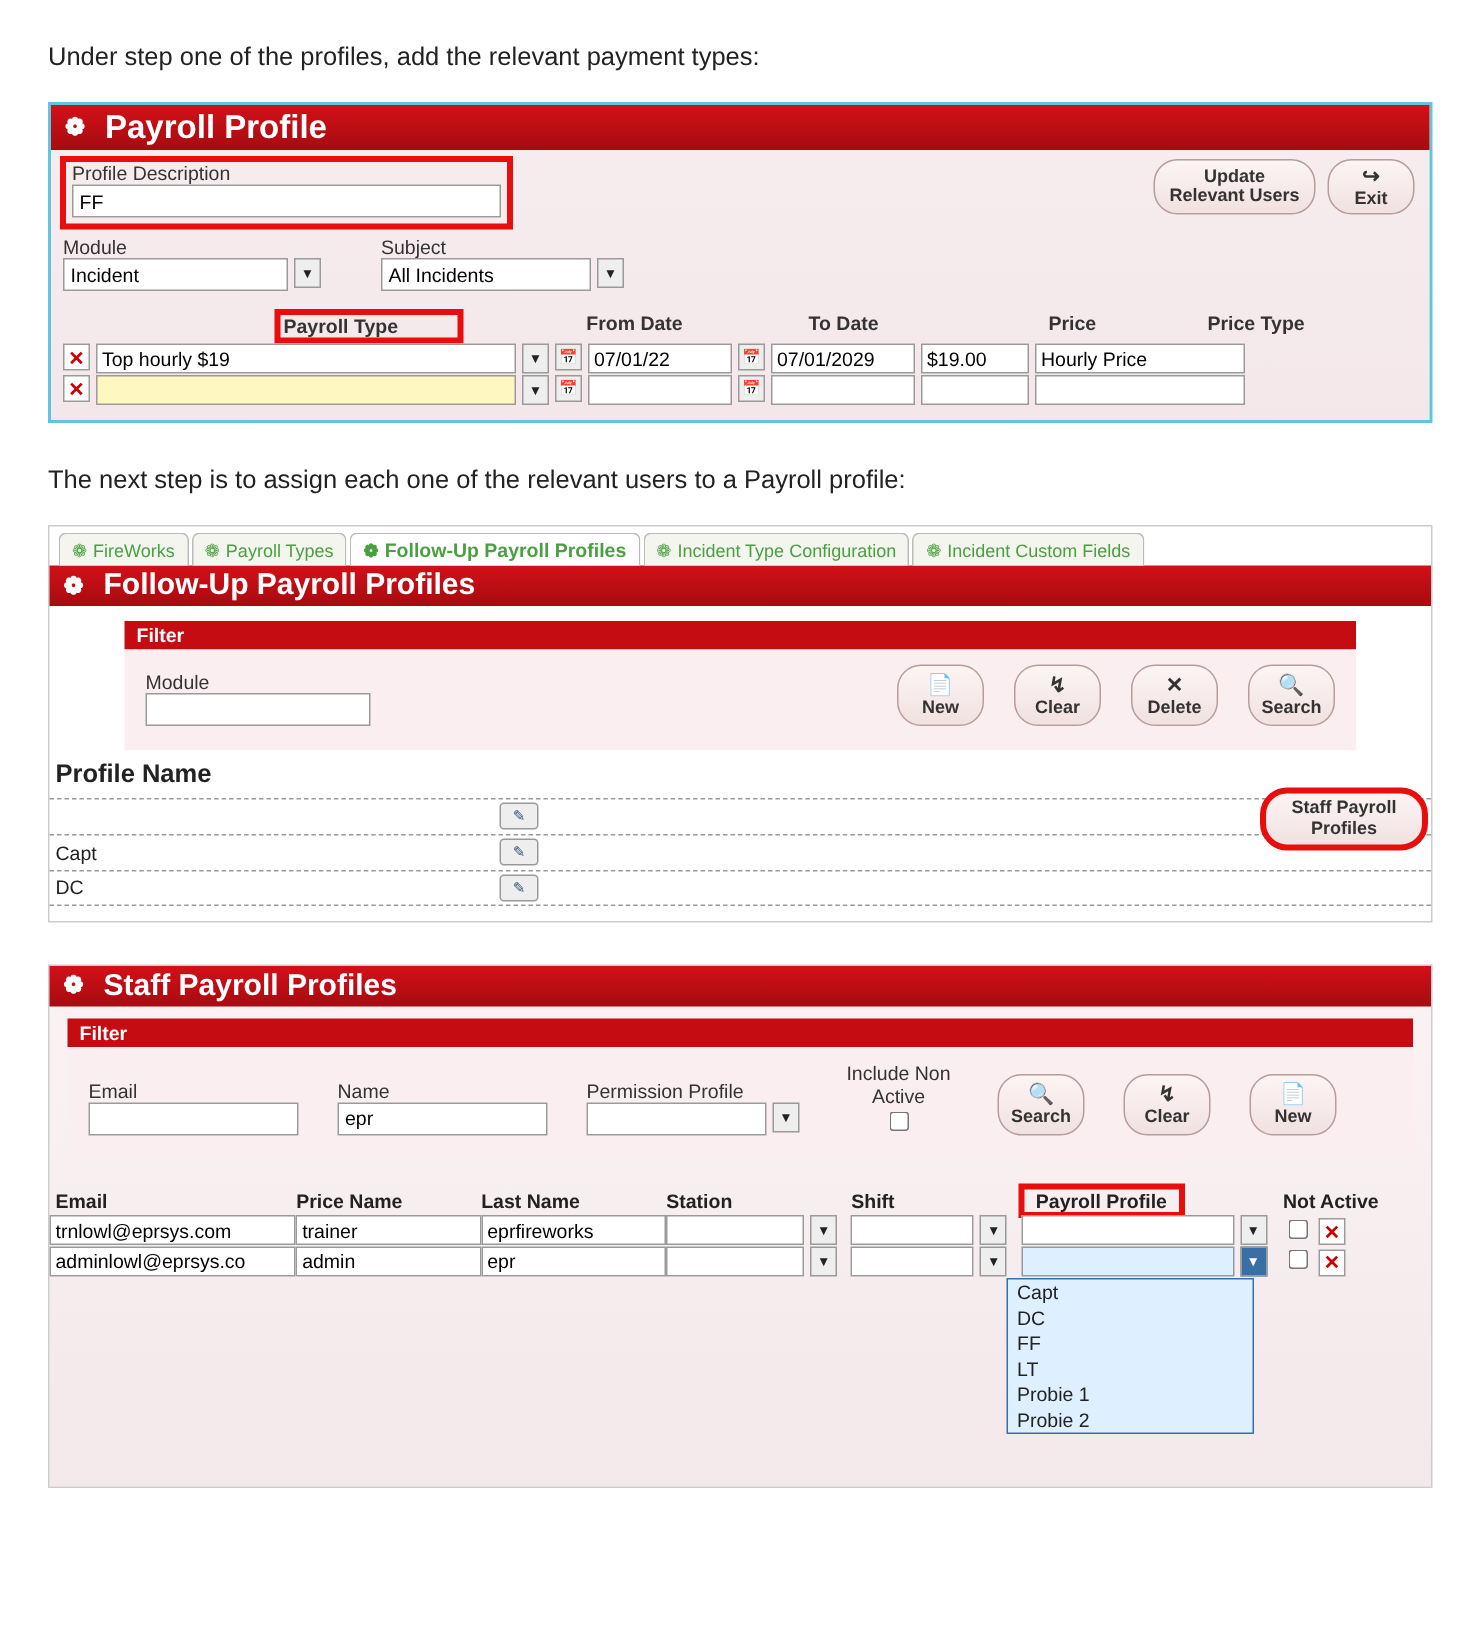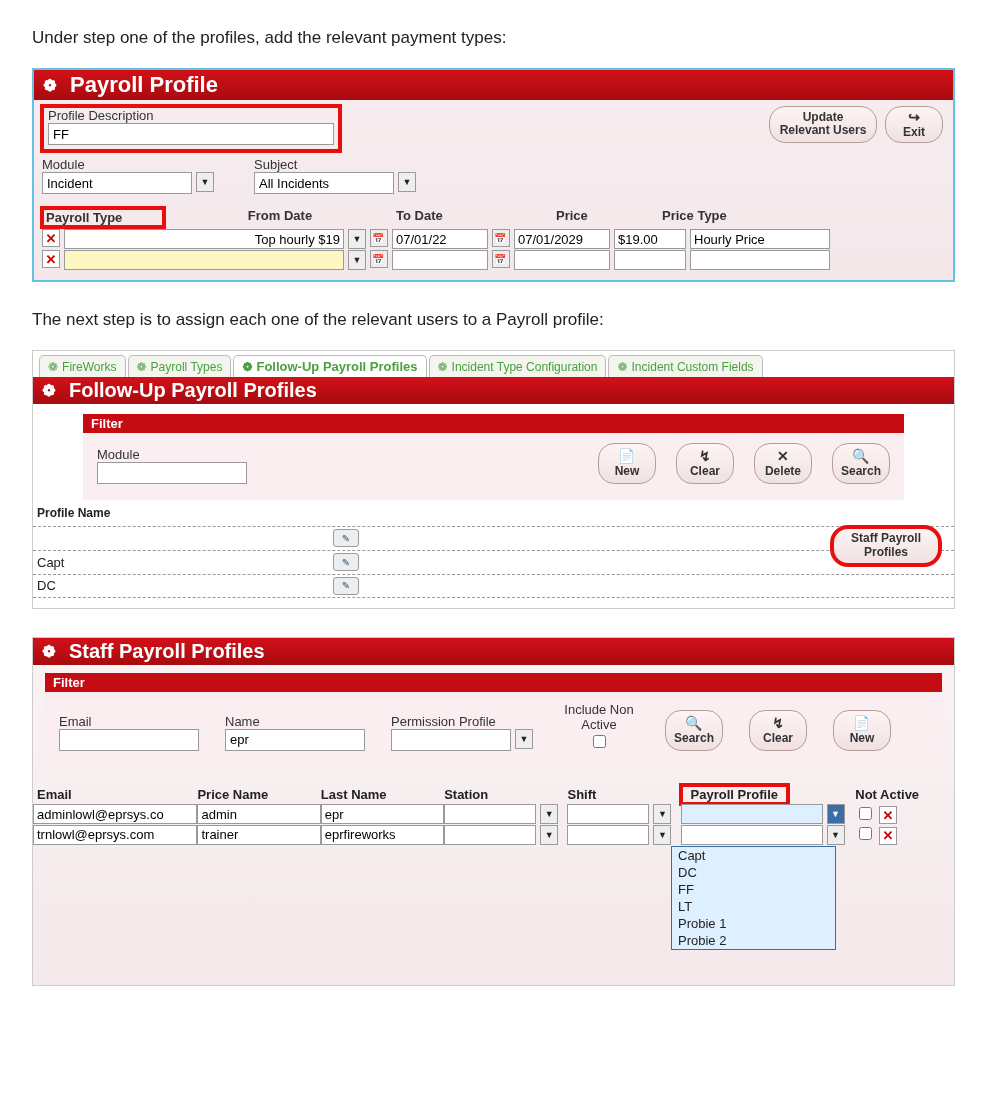--- a/index.html
+++ b/index.html
@@ -76,21 +76,21 @@
   .shot2 { border:1px solid #ccc; background:#fff; margin-bottom:28px; }
   .filterbar {
     background:#c40c12; color:#fff; font-weight:bold; font-size:13px;
     padding:2px 8px;
   }
   .filterbox {
     background:#fbeef0;
     padding:10px 14px 16px 14px;
     display:flex; align-items:flex-end; gap:20px;
   }
-  .profile-name-hdr { font-size:12px; font-weight:bold; padding:6px 4px;}
+  .profile-name-hdr { font-size:17px; font-weight:bold; padding:6px 4px;}
   .prow { height:24px; border-top:1px dashed #999; display:flex; align-items:center; font-size:13px;}
   .prow .name { width:300px; padding-left:4px; }
   .editbtn { width:26px;height:18px;border:1px solid #9a9a9a;background:#eee;border-radius:3px;display:inline-flex;align-items:center;justify-content:center;font-size:10px;color:#357;}
 
   
   .shot3 { border:1px solid #ccc; background:linear-gradient(#faf3f4,#f3e8ea); }
   .dropdown-open {
     position:absolute;
     background:#def0ff;
     border:1px solid #3a6ea5;
@@ -141,32 +141,32 @@
       <div>
         <div class="lbl">Subject</div>
         <div class="row">
           <input class="inp" style="width: 140px;" value="All Incidents">
           <span class="dropbtn">▼</span>
         </div>
       </div>
     </div>
 
     
-    <div style="display:flex; margin-top:14px;">
+    <div style="display:flex; margin-top:14px;justify-content:flex-end;">
       <div class="gridhdr hi-red" style="width:122px; padding:2px 4px;">Payroll Type</div>
       <div class="gridhdr" style="width:232px; text-align:center;">From Date</div>
       <div class="gridhdr" style="width:160px; text-align:left;">To Date</div>
       <div class="gridhdr" style="width:106px;">Price</div>
       <div class="gridhdr" style="width:140px;">Price Type</div>
     </div>
 
     
     <div class="row" style="margin-top:2px;">
       <span class="xbtn">✕</span>
-      <input class="gridcell" style="width: 280px; text-align: right;" value="Top hourly $19">
+      <input class="gridcell" style="width: 280px;" value="Top hourly $19">
       <span class="dropbtn">▼</span>
       <span class="minidate">📅</span>
       <input class="gridcell" style="width: 96px;" value="07/01/22">
       <span class="minidate">📅</span>
       <input class="gridcell" style="width: 96px;" value="07/01/2029">
       <input class="gridcell" style="width: 72px;" value="$19.00">
       <input class="gridcell ro" style="width: 140px;" value="Hourly Price">
     </div>
     
     <div class="row" style="margin-top:1px;">
@@ -222,21 +222,21 @@
         <input class="inp" style="width: 150px;" value="">
       </div>
       <div style="flex:1"></div>
       <button class="btn"><span class="ico">📄</span><span>New</span></button>
       <button class="btn"><span class="ico">↯</span><span>Clear</span></button>
       <button class="btn"><span class="ico">✕</span><span>Delete</span></button>
       <button class="btn"><span class="ico">🔍</span><span>Search</span></button>
     </div>
   </div>
 
-  <div style="position:absolute; right:14px; top:176px;">
+  <div style="position:absolute; right:4px; top:176px;">
     <button class="btn hi-red" style="white-space:pre-line; width:108px;">Staff Payroll
 Profiles</button>
   </div>
 
   <div class="profile-name-hdr">Profile Name</div>
   <div class="prow">
     <div class="name"></div>
     <span class="editbtn">✎</span>
   </div>
   <div class="prow">
@@ -290,64 +290,64 @@
       <td style="width:160px;padding-left:4px;">Email</td>
       <td style="width:120px;">Price Name</td>
       <td style="width:120px;">Last Name</td>
       <td style="width:120px;margin-left:35px;">Station</td>
       <td style="width:110px;">Shift</td>
       <td style="width:170px;"><span class="hi-red" style="padding:2px 10px;display:inline-block;">Payroll Profile</span></td>
       <td style="width:96px;">Not Active</td>
     </tr>
 
     <tr>
+      <td><input class="gridcell" style="width: 100%;" value="trnlowl@eprsys.com"></td>
+      <td><input class="gridcell" style="width: 100%;" value="trainer"></td>
+      <td><input class="gridcell" style="width: 100%;" value="eprfireworks"></td>
+      <td>
+            <div class="row">
+              <input class="gridcell" style="width: 92px;">
+              <span class="dropbtn">▼</span>
+            </div>
+          </td>
+      <td>
+            <div class="row">
+              <input class="gridcell" style="width: 82px;">
+              <span class="dropbtn">▼</span>
+            </div>
+          </td>
+      <td>
+            <div class="row">
+              <input class="gridcell" style="width: 142px;">
+              <span class="dropbtn">▼</span>
+            </div>
+          </td>
+      <td><input type="checkbox" style=""> <span class="xbtn">✕</span></td>
+    </tr>
+
+    <tr>
       <td><input class="gridcell" style="width: 100%;" value="adminlowl@eprsys.co"></td>
       <td><input class="gridcell" style="width: 100%;" value="admin"></td>
       <td><input class="gridcell" style="width: 100%;" value="epr"></td>
       <td>
             <div class="row">
               <input class="gridcell" style="width: 92px;">
               <span class="dropbtn">▼</span>
             </div>
           </td>
       <td>
             <div class="row">
               <input class="gridcell" style="width: 82px;">
               <span class="dropbtn">▼</span>
             </div>
           </td>
       <td>
             <div class="row">
               <input class="gridcell" style="width: 142px; background: rgb(222, 240, 255);">
               <span class="dropbtn" style="background:#3a6ea5;color:#fff;">▼</span>
-            </div>
-          </td>
-      <td><input type="checkbox" style=""> <span class="xbtn">✕</span></td>
-    </tr>
-
-    <tr>
-      <td><input class="gridcell" style="width: 100%;" value="trnlowl@eprsys.com"></td>
-      <td><input class="gridcell" style="width: 100%;" value="trainer"></td>
-      <td><input class="gridcell" style="width: 100%;" value="eprfireworks"></td>
-      <td>
-            <div class="row">
-              <input class="gridcell" style="width: 92px;">
-              <span class="dropbtn">▼</span>
-            </div>
-          </td>
-      <td>
-            <div class="row">
-              <input class="gridcell" style="width: 82px;">
-              <span class="dropbtn">▼</span>
-            </div>
-          </td>
-      <td>
-            <div class="row">
-              <input class="gridcell" style="width: 142px;">
-              <span class="dropbtn">▼</span>
             </div>
           </td>
       <td><input type="checkbox" style=""> <span class="xbtn">✕</span></td>
     </tr>
   </tbody>
     </table>
 
   <div class="dropdown-open" style="left:638px; top:208px;">
     <div>Capt</div>
     <div>DC</div>

